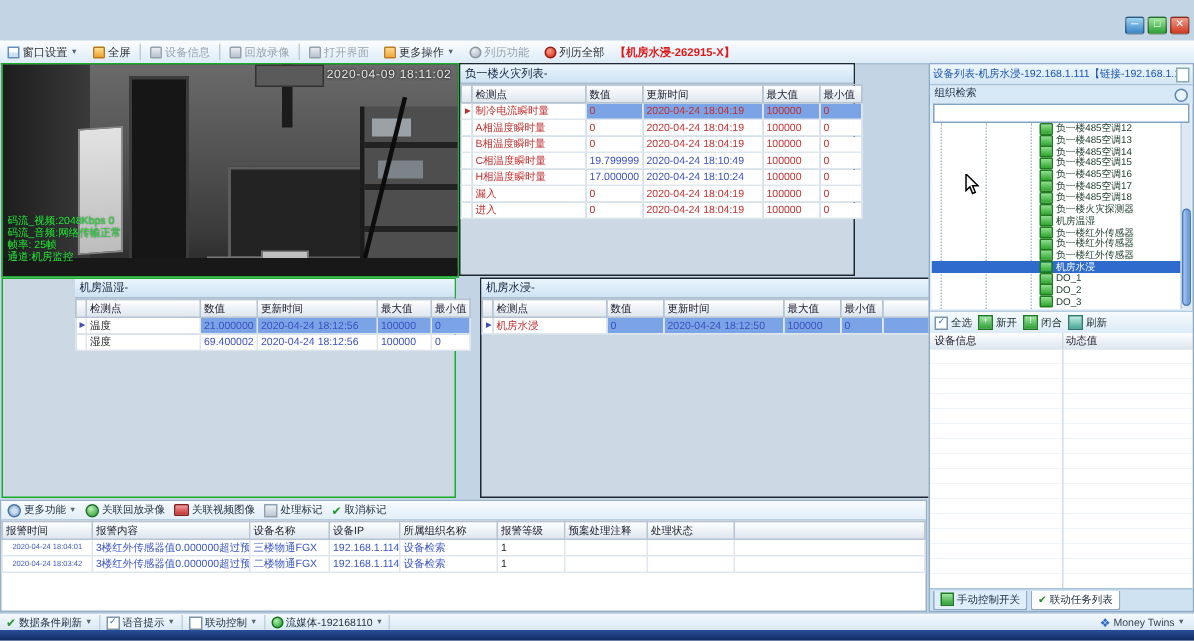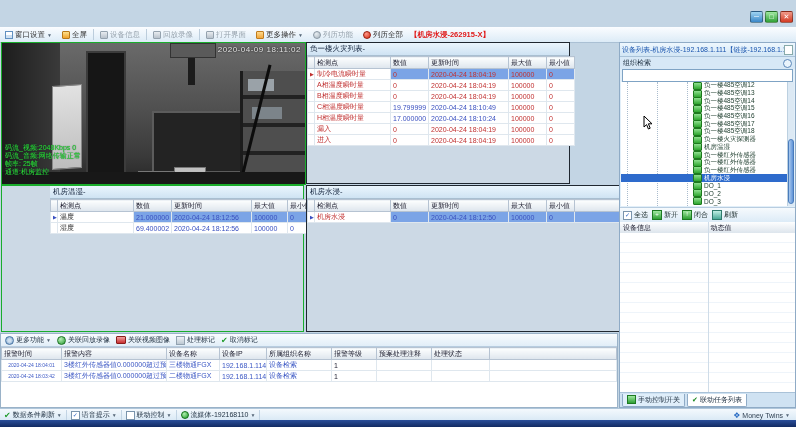--- a/index.html
+++ b/index.html
@@ -339,21 +339,21 @@
             <td class="c2">0</td>
             <td class="c3">2020-04-24 18:04:19</td>
             <td class="c4">100000</td>
             <td class="c5">0</td>
             <td class="cf"></td>
           </tr>
         </tbody>
     </table>
   </div>
 
-  <div class="panel p-dark" style="left:306px;top:185px;width:332px;height:147px;">
+  <div class="panel p-dark" style="left:320px;top:185px;width:332px;height:147px;">
     <div class="panel-title">机房水浸-</div>
     <table class="grid t-water">
       <colgroup>
           <col style="width:7px">
           <col style="width:76px">
           <col style="width:38px">
           <col style="width:80px">
           <col style="width:38px">
           <col style="width:28px">
           <col>

